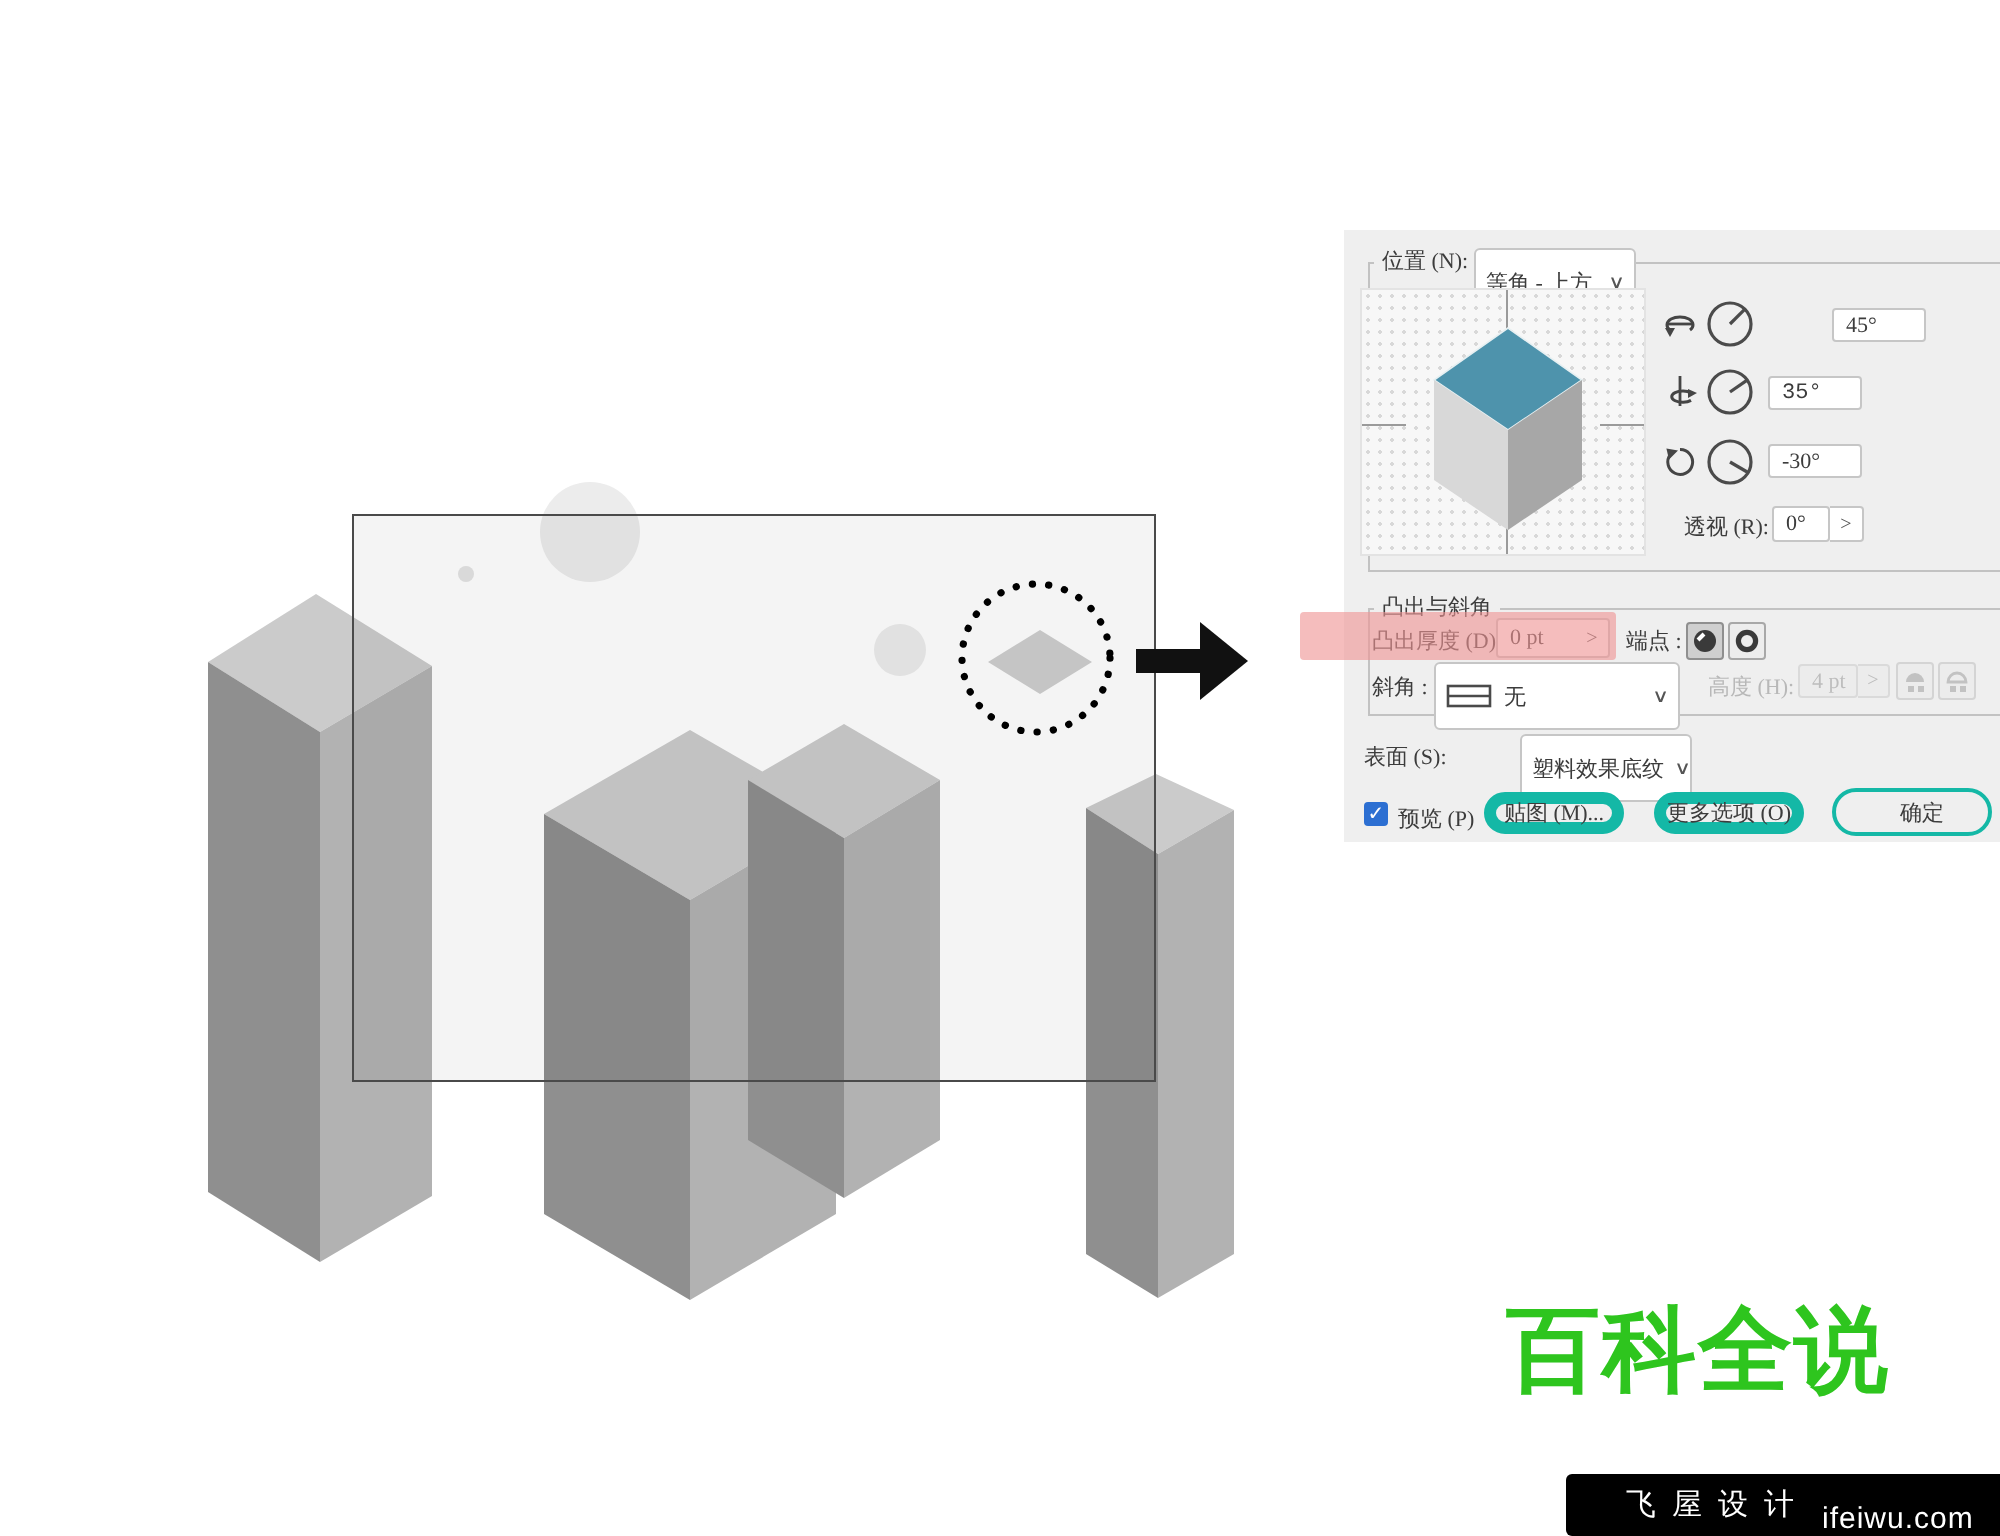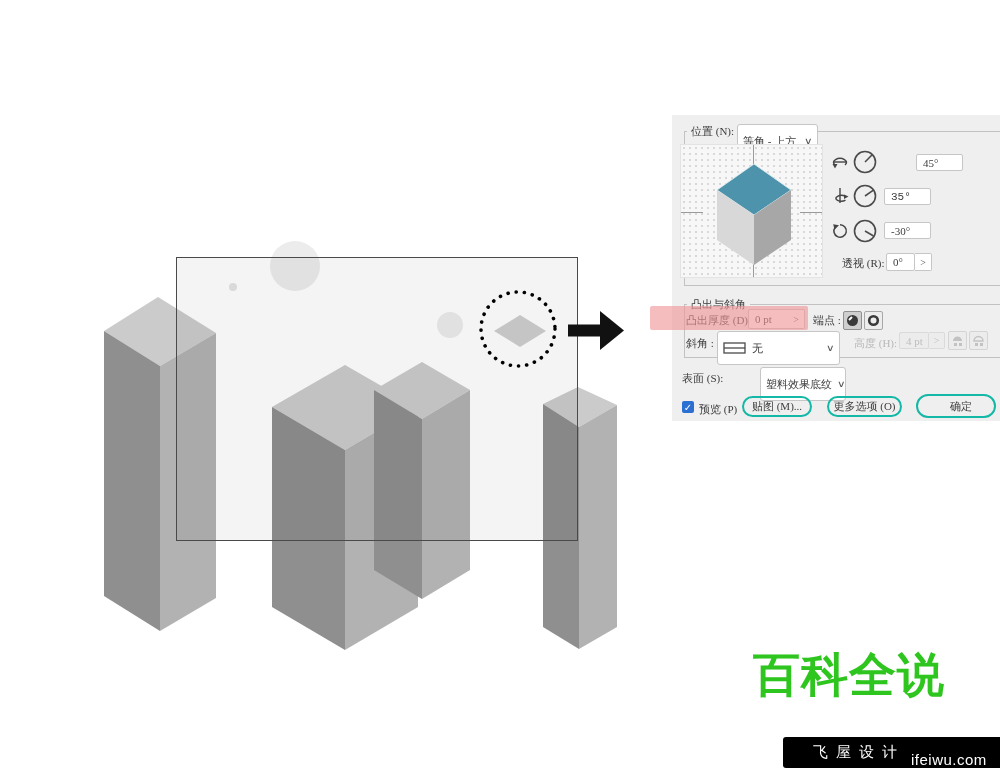--- a/index.html
+++ b/index.html
@@ -26,21 +26,21 @@
   .preview{position:absolute;left:8px;top:29px;width:143px;height:134px;background:#f7f7f7;
            background-image:radial-gradient(#d8d8d8 1px,transparent 1px);background-size:6px 6px;
            border:1px solid #e3e3e3;box-sizing:border-box;}
   .xline,.yline{position:absolute;background:#9a9a9a;}
   .gray-txt{color:#b8b8b8;}
   .gbox{background:#ececec;border-color:#dadada;color:#bdbdbd;}
   .capbtn{position:absolute;width:19px;height:19px;box-sizing:border-box;border:1px solid #a8a8a8;
           border-radius:2px;background:#ededed;display:flex;align-items:center;justify-content:center;}
   .capbtn.sel{background:#cfcfcf;border-color:#8f8f8f;}
   .capbtn.dis{border-color:#d4d4d4;background:#ececec;}
-  .pillbtn{position:absolute;border:2px solid #14b8a6;border-radius:12px;background:transparent;
+  .pillbtn{position:absolute;border:6px solid #14b8a6;border-radius:12px;background:transparent;
            font-family:inherit;font-size:11px;color:#3c3c3c;text-align:right;box-sizing:border-box;
            display:flex;align-items:center;justify-content:center;white-space:nowrap;}
   .pillbtn.default{border-width:2px;}
   .checkbox{position:absolute;width:12px;height:12px;border-radius:2px;display:flex;align-items:center;
             justify-content:center;color:#fff;font-size:10px;font-family:"DejaVu Sans",sans-serif;}
   .hl{position:absolute;border-radius:2px;pointer-events:none;z-index:6;}
   
   .logo{position:absolute;left:753px;top:644px;font-size:47px;font-weight:bold;letter-spacing:1px;z-index:2;}
   .tagline{position:absolute;left:766px;top:700px;font-size:26px;color:#b2b2b2;letter-spacing:4px;z-index:2;}
   .footerbar{position:absolute;left:783px;top:737px;width:217px;height:31px;background:#000;z-index:3;

